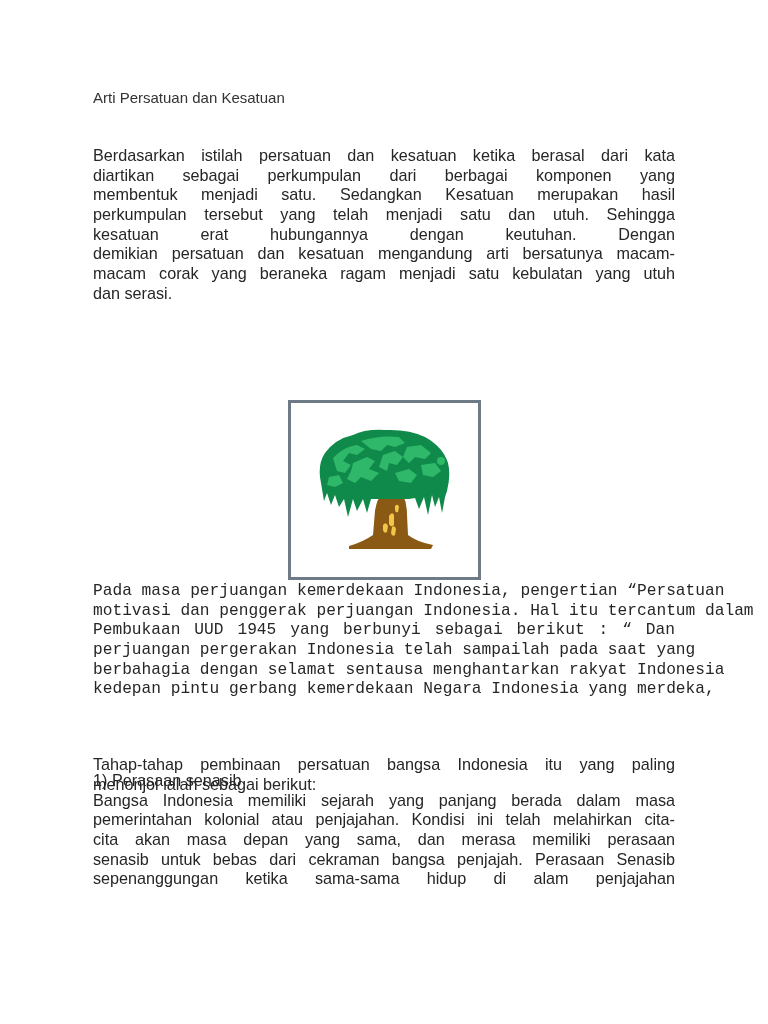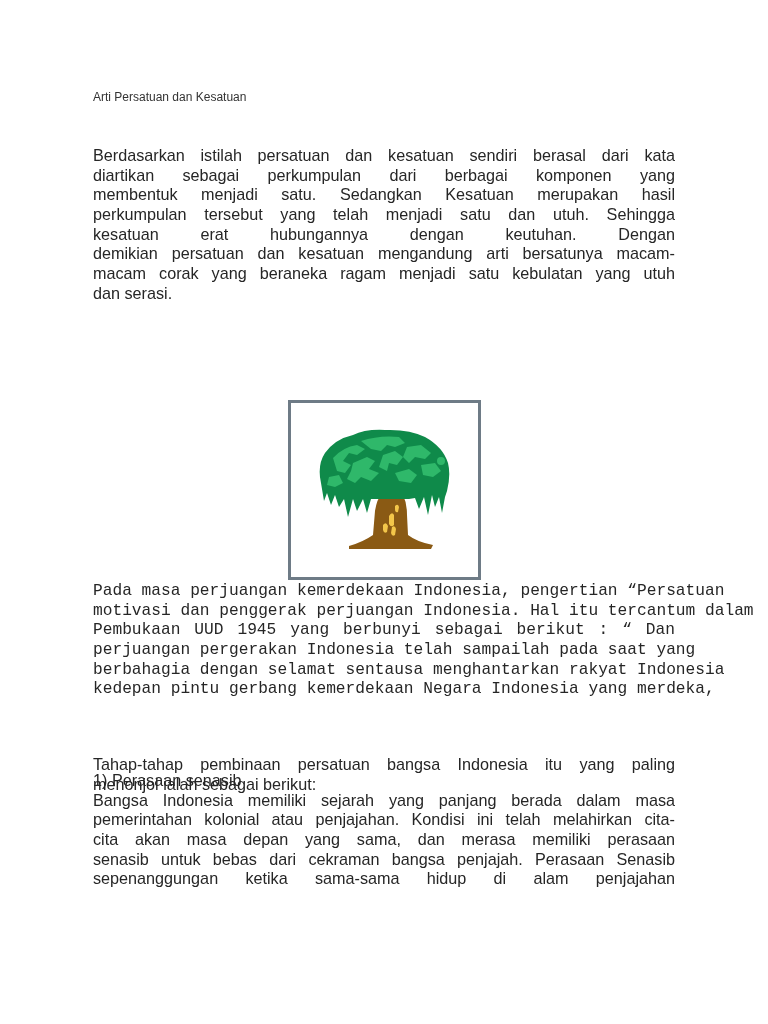--- a/index.html
+++ b/index.html
@@ -18,21 +18,21 @@
   .page {
     position: absolute;
     left: 0; top: 0;
     width: 768px; height: 1024px;
     background: #ffffff;
   }
   .title {
     position: absolute;
     left: 93px;
     top: 88px;
-    font-size: 12px;
+    font-size: 15px;
     line-height: 19px;
     color: #333333;
     white-space: nowrap;
   }
   .para {
     position: absolute;
     left: 93px;
     width: 582px;
     font-size: 16.2px;
     line-height: 19.7px;
@@ -68,21 +68,21 @@
   }
 </style>
 </head>
 <body>
 
 <div class="page">
 
   <div class="title">Arti Persatuan dan Kesatuan</div>
 
   <div class="para p1">
-    <span class="line">Berdasarkan istilah persatuan dan kesatuan sendiri berasal dari kata</span>
+    <span class="line">Berdasarkan istilah persatuan dan kesatuan ketika berasal dari kata</span>
     <span class="line">diartikan sebagai perkumpulan dari berbagai komponen yang</span>
     <span class="line">membentuk menjadi satu. Sedangkan Kesatuan merupakan hasil</span>
     <span class="line">perkumpulan tersebut yang telah menjadi satu dan utuh. Sehingga</span>
     <span class="line">kesatuan erat hubungannya dengan keutuhan. Dengan</span>
     <span class="line">demikian  persatuan dan kesatuan mengandung arti bersatunya macam-</span>
     <span class="line">macam corak yang beraneka ragam menjadi satu kebulatan yang utuh</span>
     <span class="line last">dan serasi.</span>
   </div>
 
   <div class="figure-frame">

